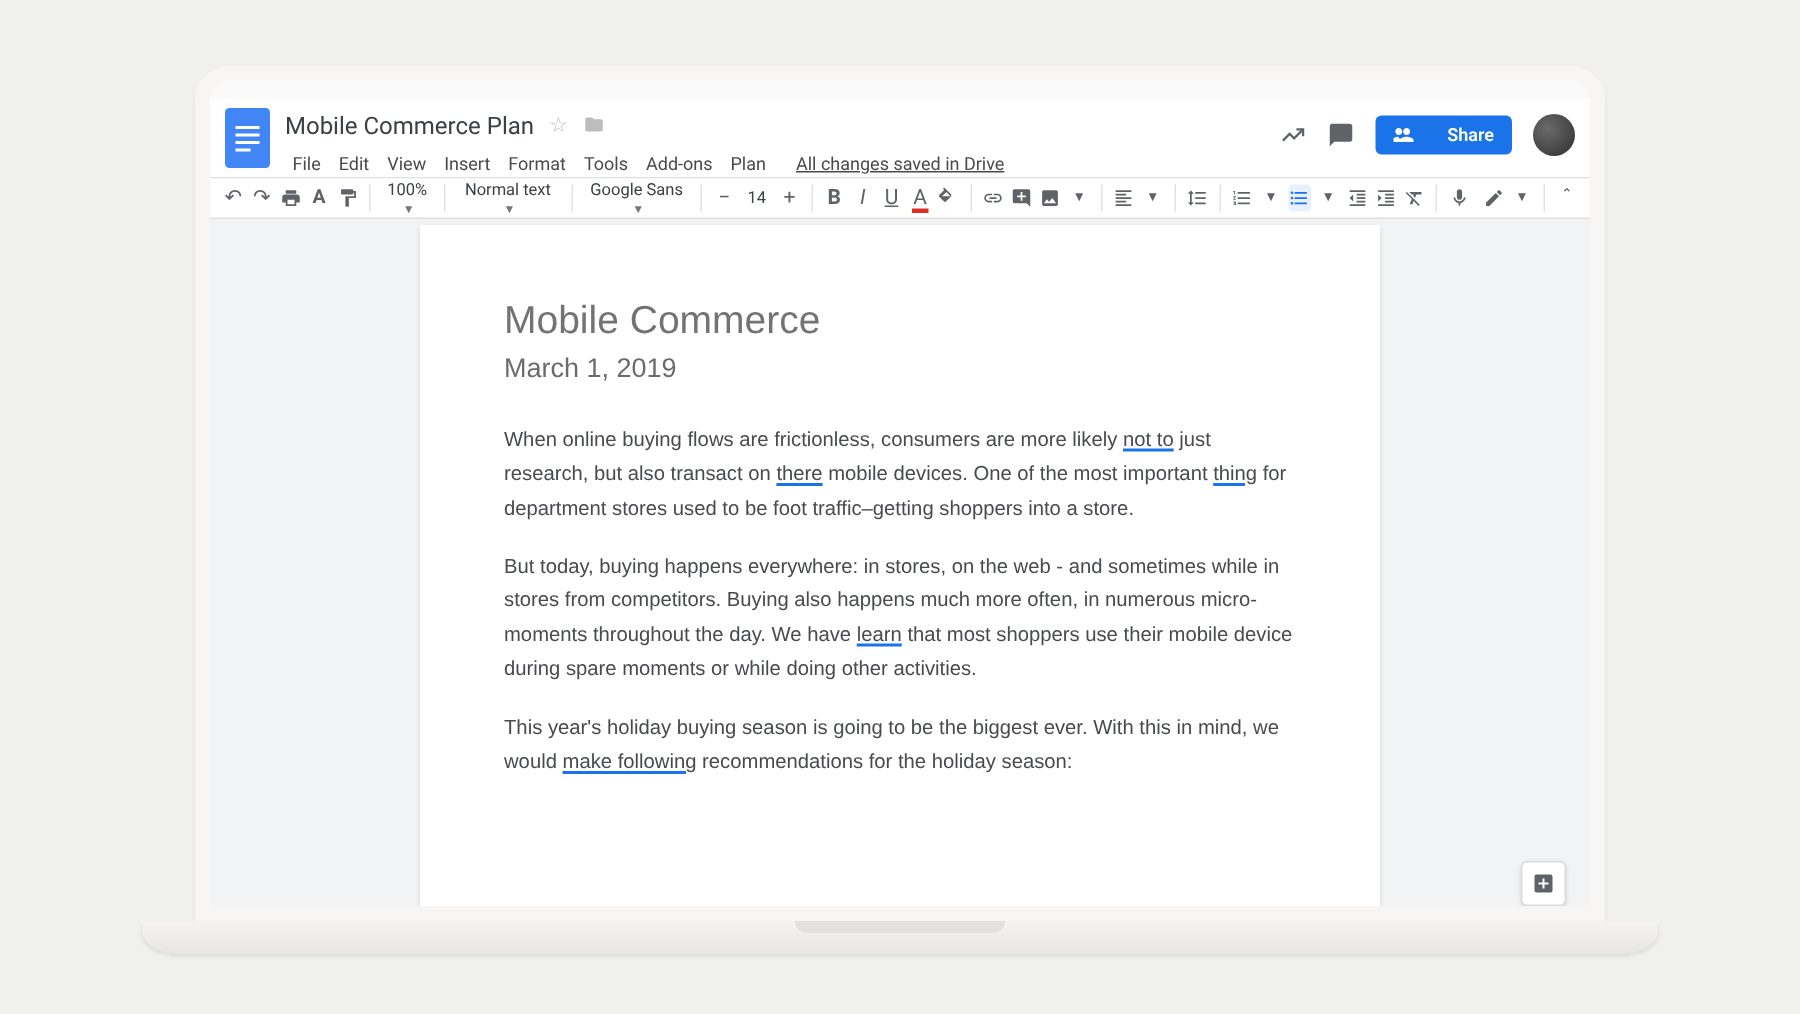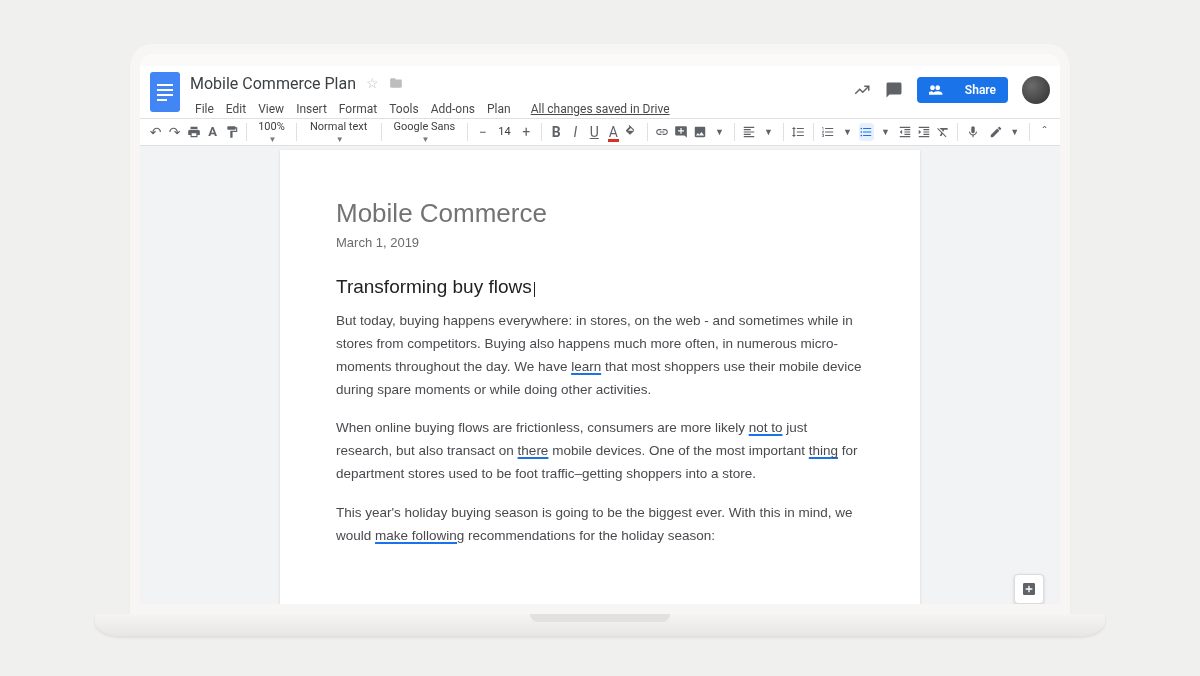--- a/index.html
+++ b/index.html
@@ -39,21 +39,21 @@
   .tb-drop .caret { font-size:8px; color:#777; margin-left:2px; }
   .tb-text-color { position:relative; }
   .tb-text-color::after { content:""; position:absolute; left:2px; right:2px; bottom:-1px; height:3px; background:#d93025; }
   .bulleted-active { background:#e8f0fe; border-radius:3px; }
   .toolbar-spacer { flex-grow:1; }
 
   
   .canvas { flex-grow:1; position:relative; display:flex; justify-content:center; overflow:hidden; background:#f1f3f4; }
   .page { width:640px; margin-top:4px; background:#fff; box-shadow:0 1px 3px rgba(0,0,0,0.12); padding:48px 56px 0 56px; min-height:600px; color:#3c4043; font-family:"Google Sans", Arial, sans-serif; }
   .page h1 { color:#737373; font-weight:400; font-size:26px; margin-bottom:6px; }
-  .doc-date { font-size:13px; color:#6b6b6b; margin-bottom:26px; }
+  .doc-date { font-size:18px; color:#6b6b6b; margin-bottom:26px; }
   .page h2 { font-size:19px; font-weight:500; color:#202124; margin-bottom:12px; }
   .page p { font-size:13.5px; line-height:1.7; color:#484a4e; margin-bottom:16px; }
   .gerr { text-decoration: underline; text-decoration-style: solid; text-decoration-color:#1a73e8; text-decoration-thickness:1.5px; text-underline-offset:2px; }
   .text-cursor { display:inline-block; width:1px; height:15px; background:#202124; vertical-align:text-bottom; margin-left:2px; }
   .explore-fab { position:absolute; right:16px; bottom:12px; width:30px; height:30px; background:#fff; border:1px solid #dadce0; border-radius:4px; box-shadow:0 1px 3px rgba(0,0,0,0.15); display:flex; align-items:center; justify-content:center; color:#5f6368; font-size:16px; }
 
   svg { display:block; }
 </style>
 </head>
 <body>
@@ -234,28 +234,27 @@
         <div class="tb-ic" style="font-size:9px">▼</div>
         <div class="tb-sep"></div>
         <div class="tb-ic">ˆ</div>
       </div>
 
       <div class="canvas">
         <div class="page">
           <h1>Mobile Commerce</h1>
           <div class="doc-date">March 1, 2019</div>
 
-          <h2><span>Transforming buy flows</span><span class="text-cursor"></span></h2>
+
+          <p>
+            <span>When online buying flows are frictionless, consumers are more likely </span><span class="gerr">not to</span><span> just research, but also transact on </span><span class="gerr">there</span><span> mobile devices. One of the most important </span><span class="gerr">thing</span><span> for department stores used to be foot traffic–getting shoppers into a store.</span>
+          </p>
 
           <p>
             <span>But today, buying happens everywhere: in stores, on the web - and sometimes while in stores from competitors. Buying also happens much more often, in numerous micro-moments throughout the day. We have </span><span class="gerr">learn</span><span> that most shoppers use their mobile device during spare moments or while doing other activities.</span>
-          </p>
-
-          <p>
-            <span>When online buying flows are frictionless, consumers are more likely </span><span class="gerr">not to</span><span> just research, but also transact on </span><span class="gerr">there</span><span> mobile devices. One of the most important </span><span class="gerr">thing</span><span> for department stores used to be foot traffic–getting shoppers into a store.</span>
           </p>
 
           <p>
             <span>This year's holiday buying season is going to be the biggest ever. With this in mind, we would </span><span class="gerr">make following</span><span> recommendations for the holiday season:</span>
           </p>
         </div>
 
         <div class="explore-fab">
           <svg width="16" height="16" viewBox="0 0 24 24" fill="#5f6368">
               <path d="M19 3H5c-1.1 0-2 .9-2 2v14c0 1.1.9 2 2 2h14c1.1 0 2-.9 2-2V5c0-1.1-.9-2-2-2zm-6 14h-2v-4H7v-2h4V7h2v4h4v2h-4v4z"></path>

